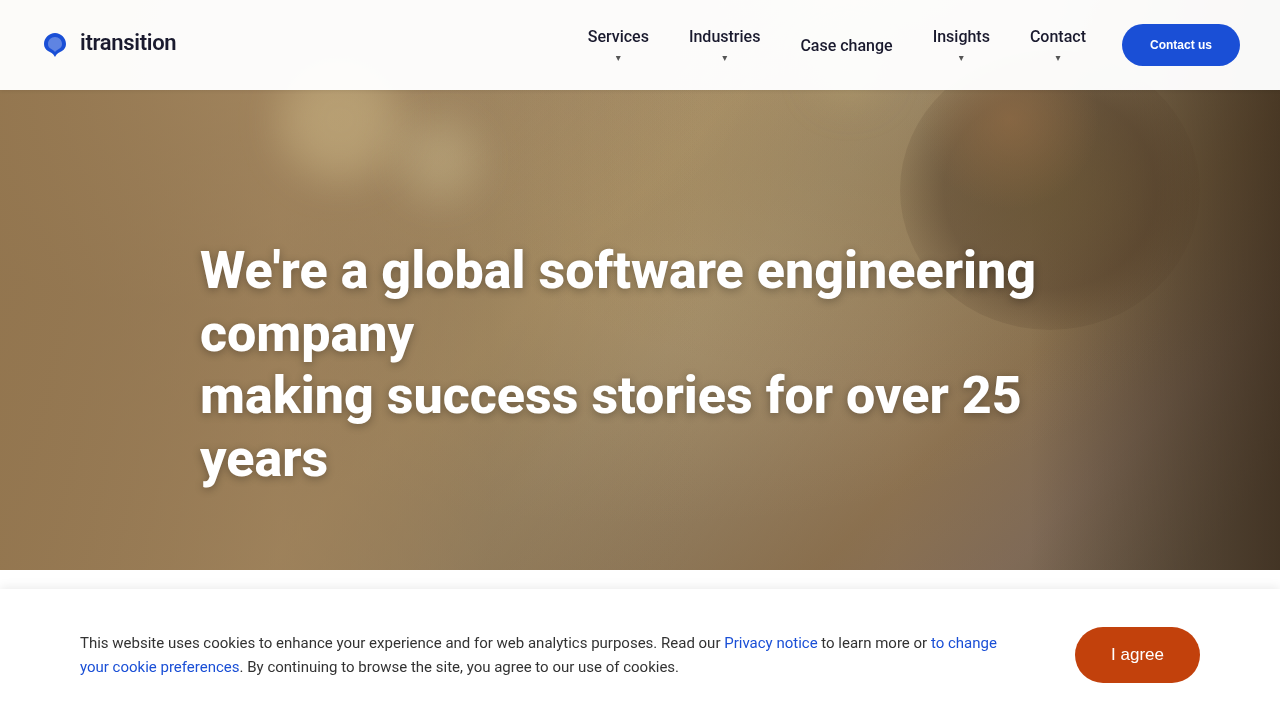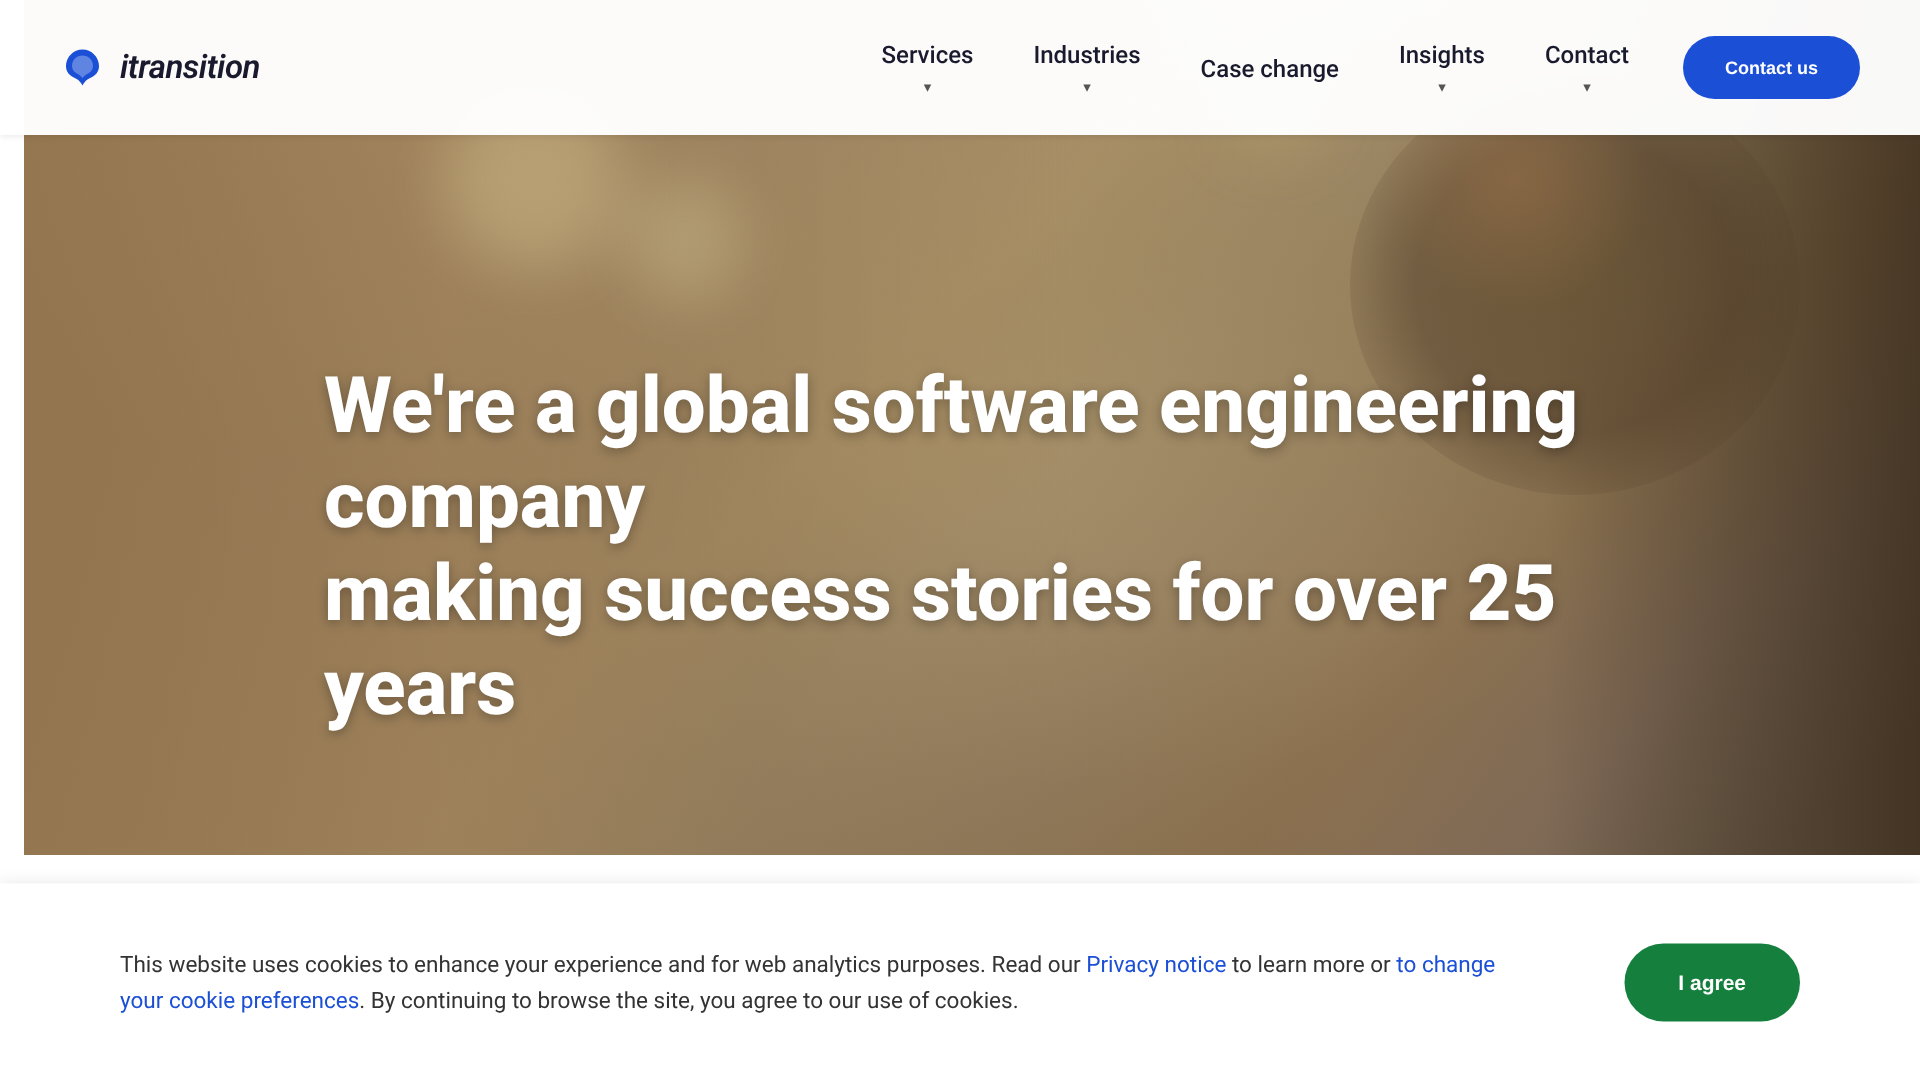--- a/index.html
+++ b/index.html
@@ -26,25 +26,23 @@
       background: rgba(255,255,255,0.97);
       display: flex;
       align-items: center;
       padding: 0 40px;
       z-index: 100;
       box-shadow: 0 1px 4px rgba(0,0,0,0.08);
     }
 
     .logo-wrapper {
       display: flex;
-      align-items: center;
       gap: 10px;
       text-decoration: none;
       margin-right: auto;
-      font-style: italic;
     }
 
     .logo-icon {
       width: 30px;
       height: 30px;
     }
 
     .logo-text {
       font-size: 22px;
       font-weight: 600;
@@ -120,21 +118,20 @@
         #b09878 25%,
         #c4a882 35%,
         #d4b88a 45%,
         #bfaa88 55%,
         #a89070 65%,
         #967855 75%,
         #887060 85%,
         #706050 95%
       );
       overflow: hidden;
-      margin-left: 16px;
     }
 
     
     .hero-person {
       position: absolute;
       left: 0;
       top: 0;
       width: 700px;
       height: 570px;
       background: linear-gradient(
@@ -195,27 +192,27 @@
       flex: 1;
     }
 
     .cookie-link {
       color: #1a4fd6;
       text-decoration: none;
       cursor: pointer;
     }
 
     .agree-btn {
-      background: #15803d;
+      background: #c2410c;
       color: #fff;
       border: none;
       border-radius: 30px;
       padding: 18px 36px;
-      font-size: 14px;
-      font-weight: 700;
+      font-size: 17px;
+      font-weight: 400;
       cursor: pointer;
       white-space: nowrap;
       flex-shrink: 0;
       transition: background 0.2s;
     }
 
     
     .blob1 {
       position: absolute;
       top: 50px;

